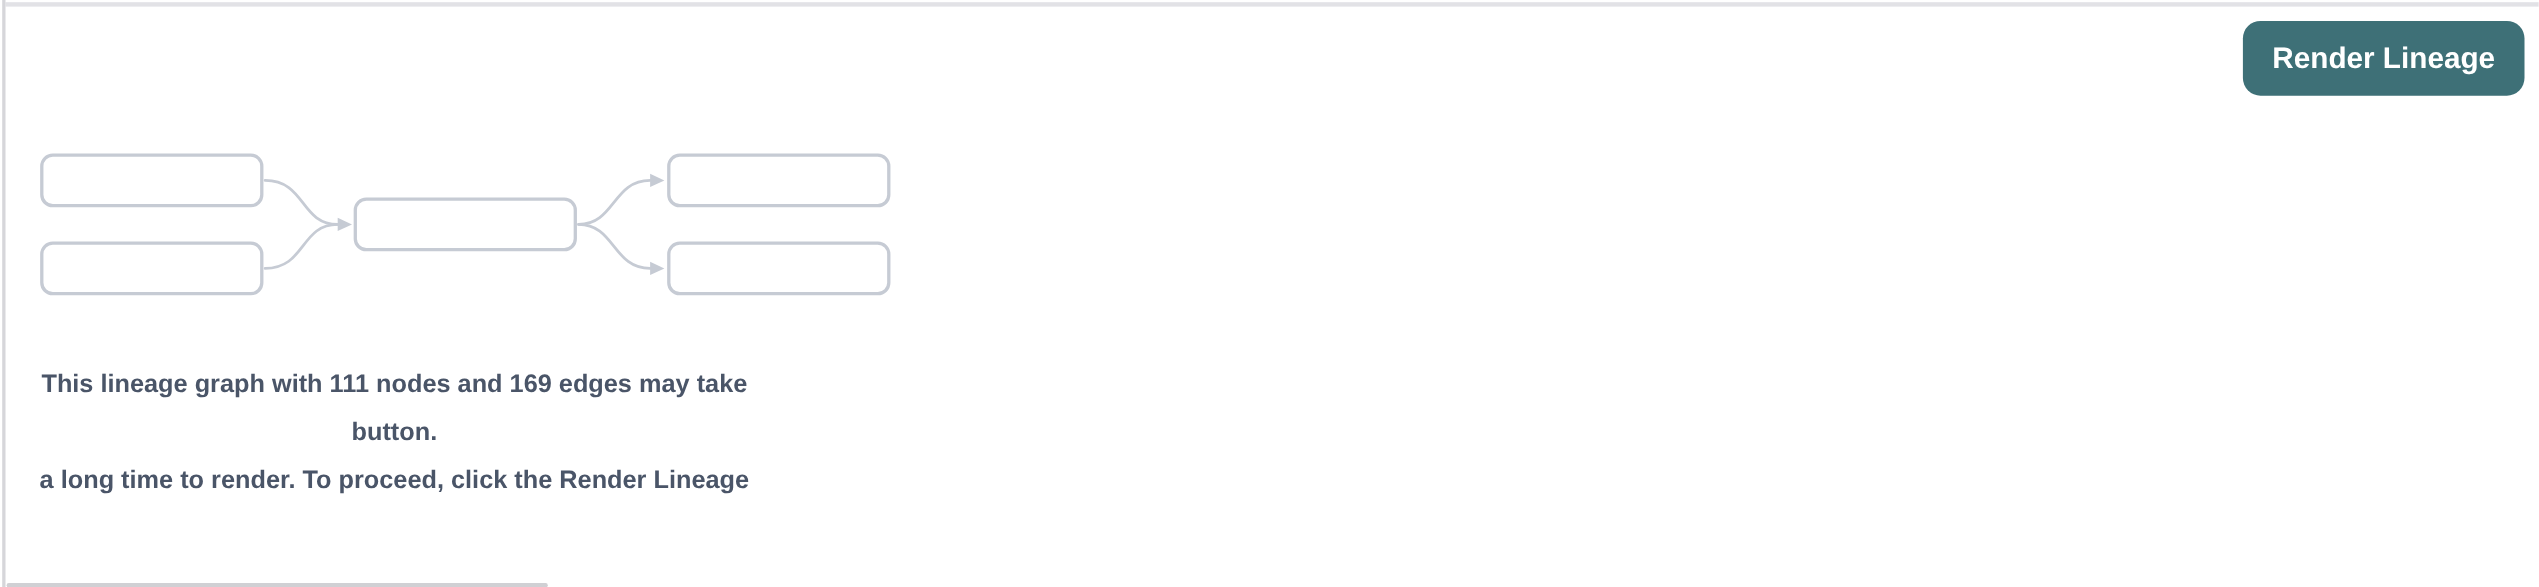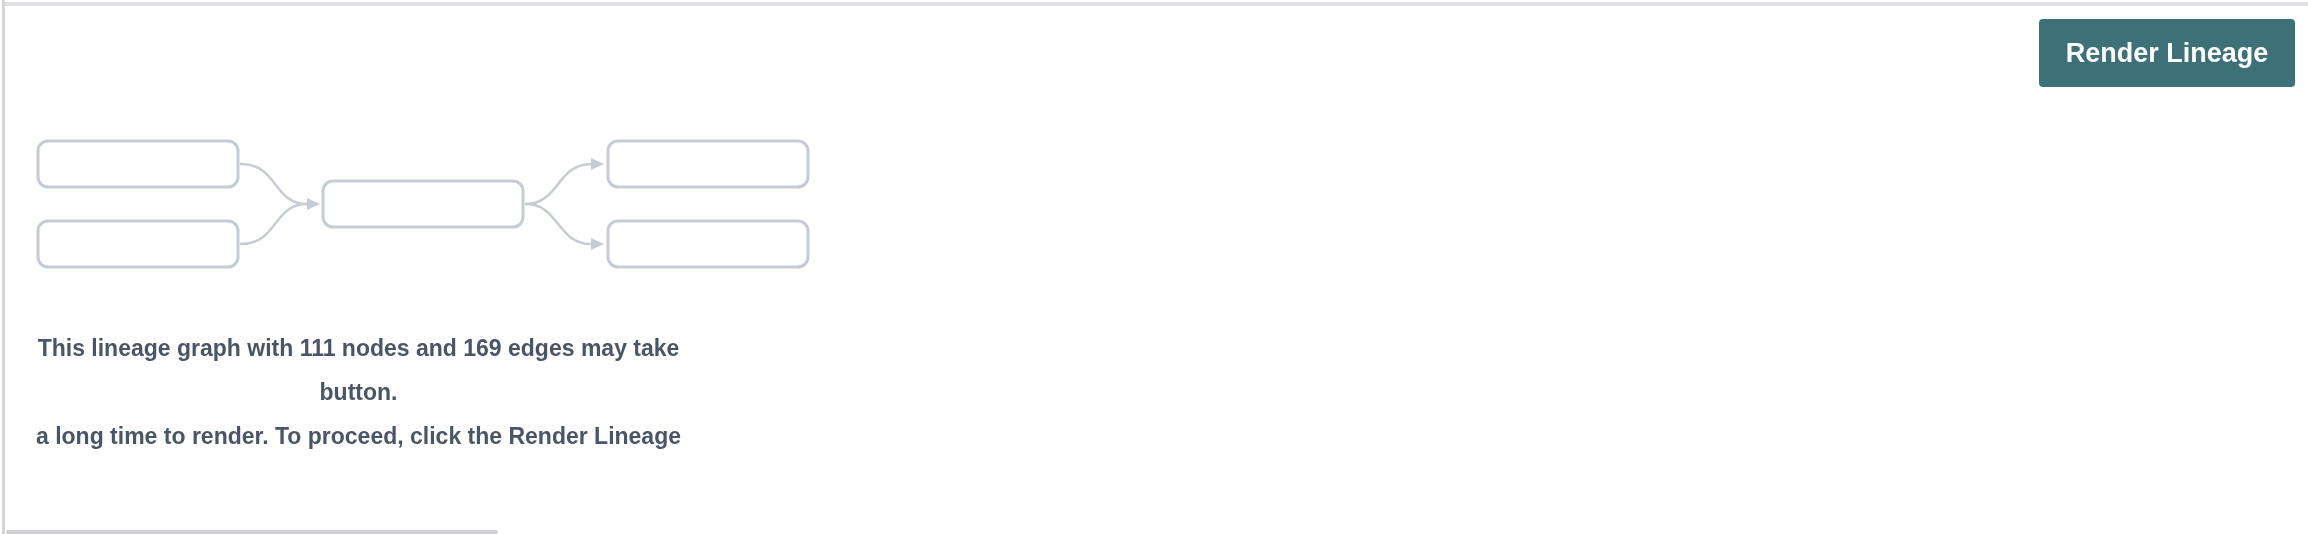--- a/index.html
+++ b/index.html
@@ -21,21 +21,21 @@
     position: absolute;
     top: 0; left: 2px;
     width: 3px; height: 534px;
     background: #d6d6da;
   }
   .render-btn {
     position: absolute;
     top: 19px; right: 13px;
     width: 256px; height: 68px;
     border: none;
-    border-radius: 4px;
+    border-radius: 16px;
     background: #3e7077;
     color: #ffffff;
     font-family: "Liberation Sans", sans-serif;
     font-size: 27px;
     font-weight: 700;
     cursor: pointer;
   }
   .content {
     position: absolute;
     top: 138px; left: 0;

